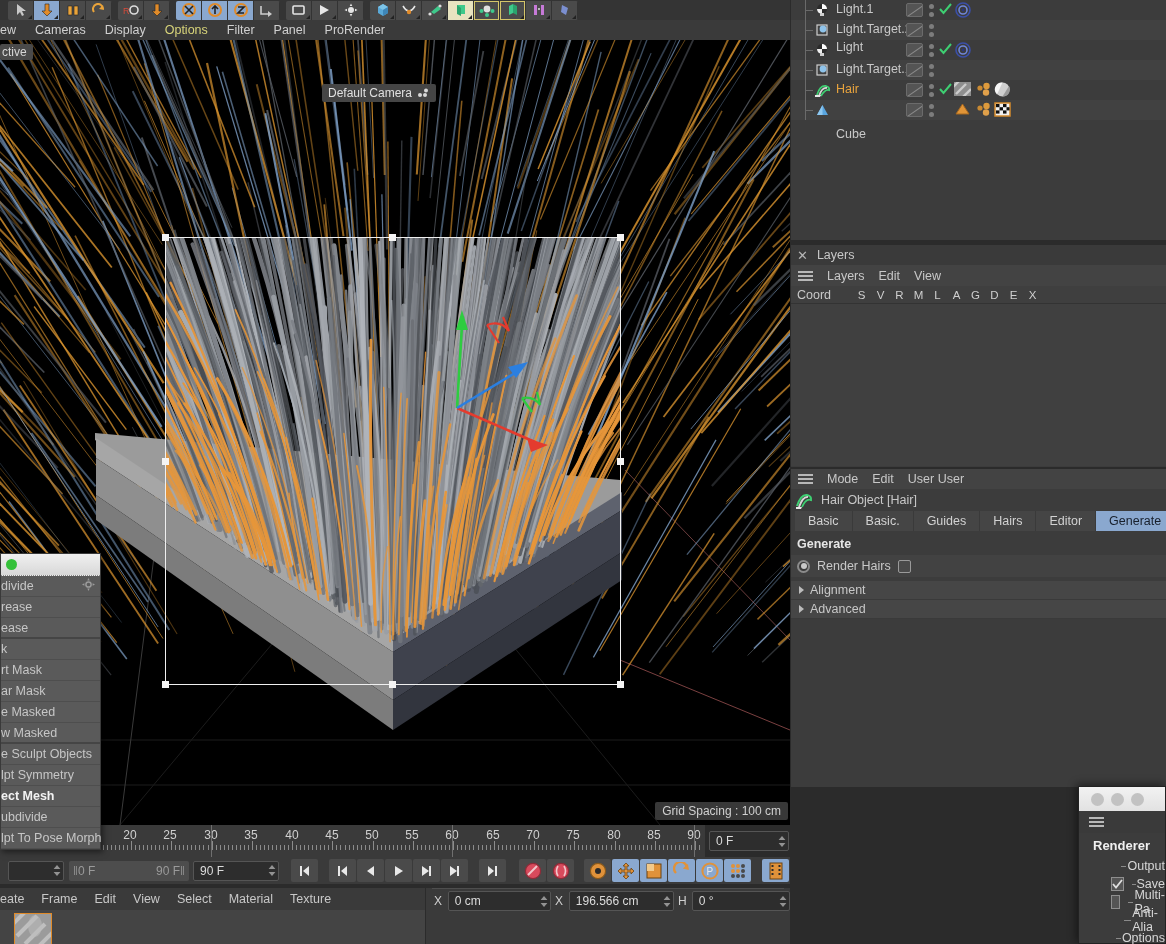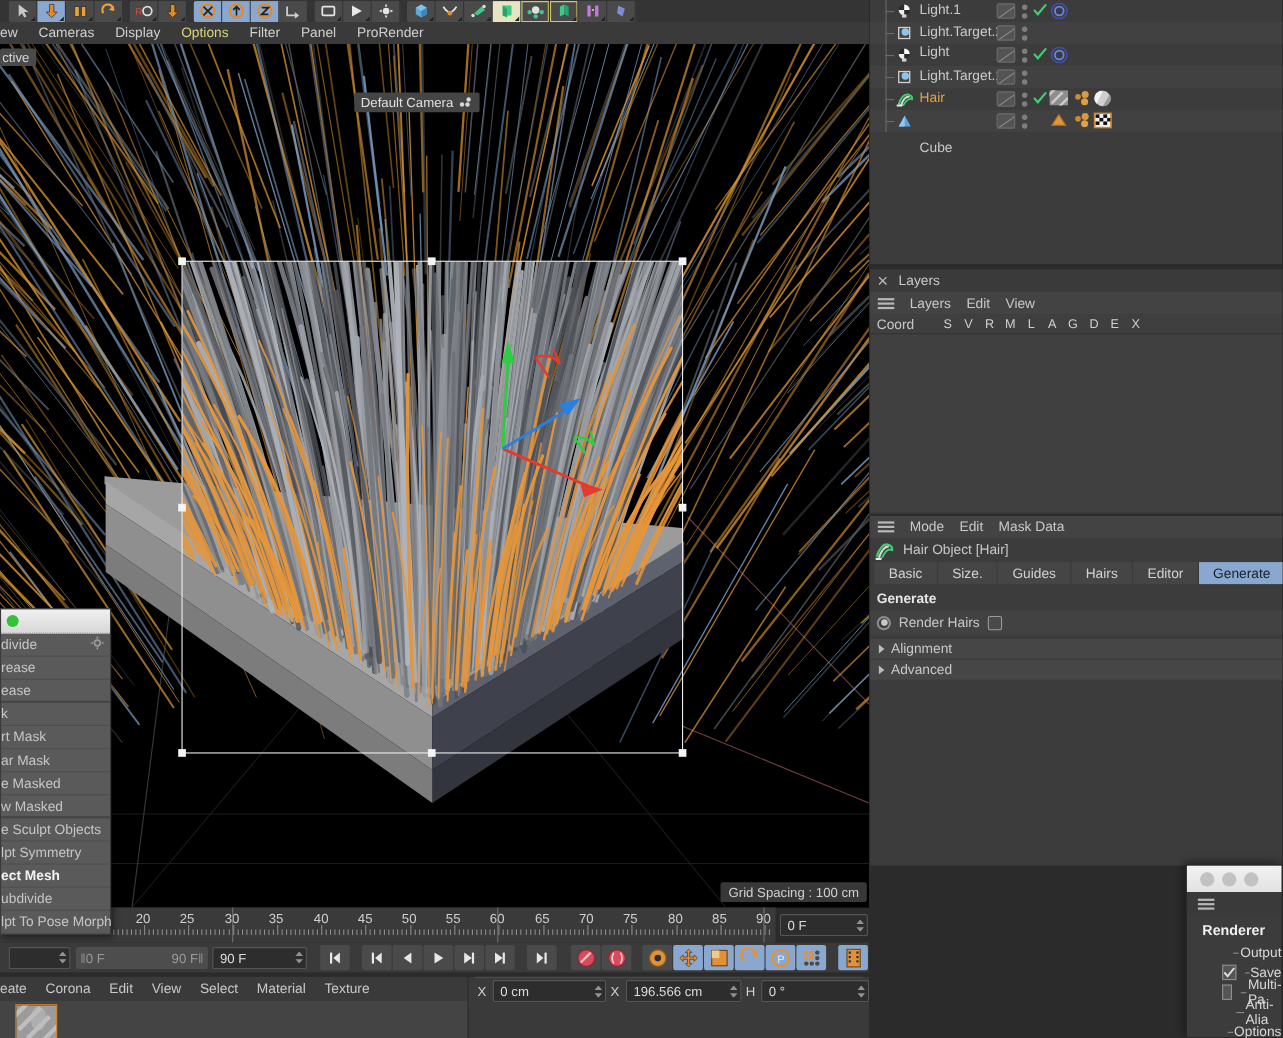--- a/index.html
+++ b/index.html
@@ -1737,21 +1737,21 @@
           <rect x="11.5" y="3" width="2" height="2" fill="#2b2b2b"></rect>
           <rect x="11.5" y="7" width="2" height="2" fill="#2b2b2b"></rect>
           <rect x="11.5" y="11" width="2" height="2" fill="#2b2b2b"></rect>
         </svg>
     </div>
   </div>
 
   <div class="mat-menu">
     <span id="mat-menu-items" style="display:flex;gap:17px">
         <span>eate</span>
-        <span>Corona</span>
+        <span>Frame</span>
         <span>Edit</span>
         <span>View</span>
         <span>Select</span>
         <span>Material</span>
         <span>Texture</span>
       </span>
   </div>
   <div class="mat-area">
     <div class="mat-swatch">
       <svg width="36" height="31" viewBox="0 0 36 31">
@@ -1989,38 +1989,38 @@
 
   <div class="attr">
     <div class="attr-menu">
       <span class="hamb">
           <i></i>
           <i></i>
           <i></i>
         </span>
       <span style="font-size:12.5px">Mode</span>
       <span style="font-size:12.5px">Edit</span>
-      <span style="font-size:12.5px">Mask Data</span>
+      <span style="font-size:12.5px">User User</span>
     </div>
     <div class="attr-obj">
       <svg width="19" height="17" viewBox="0 0 19 17">
         <path d="M2 14 Q6 2 12 3 Q17 4 16 9" fill="none" stroke="#3ecf72" stroke-width="2"></path>
         <path d="M4 15 Q8 4 13 5" fill="none" stroke="#d8d8d8" stroke-width="2"></path>
         <path d="M7 15 Q11 6 16 8" fill="none" stroke="#3ecf72" stroke-width="1.8"></path>
         <path d="M1 15 L7 15 L6 17 L1 17 Z" fill="#e8e8e8"></path>
       </svg>
       <span>Hair Object [Hair]</span>
     </div>
     <div class="tabs">
       <div id="attr-tabs" style="display:flex">
           <div class="tab">
             <span>Basic</span>
           </div>
           <div class="tab">
-            <span>Size.</span>
+            <span>Basic.</span>
           </div>
           <div class="tab">
             <span>Guides</span>
           </div>
           <div class="tab">
             <span>Hairs</span>
           </div>
           <div class="tab">
             <span>Editor</span>
           </div>

